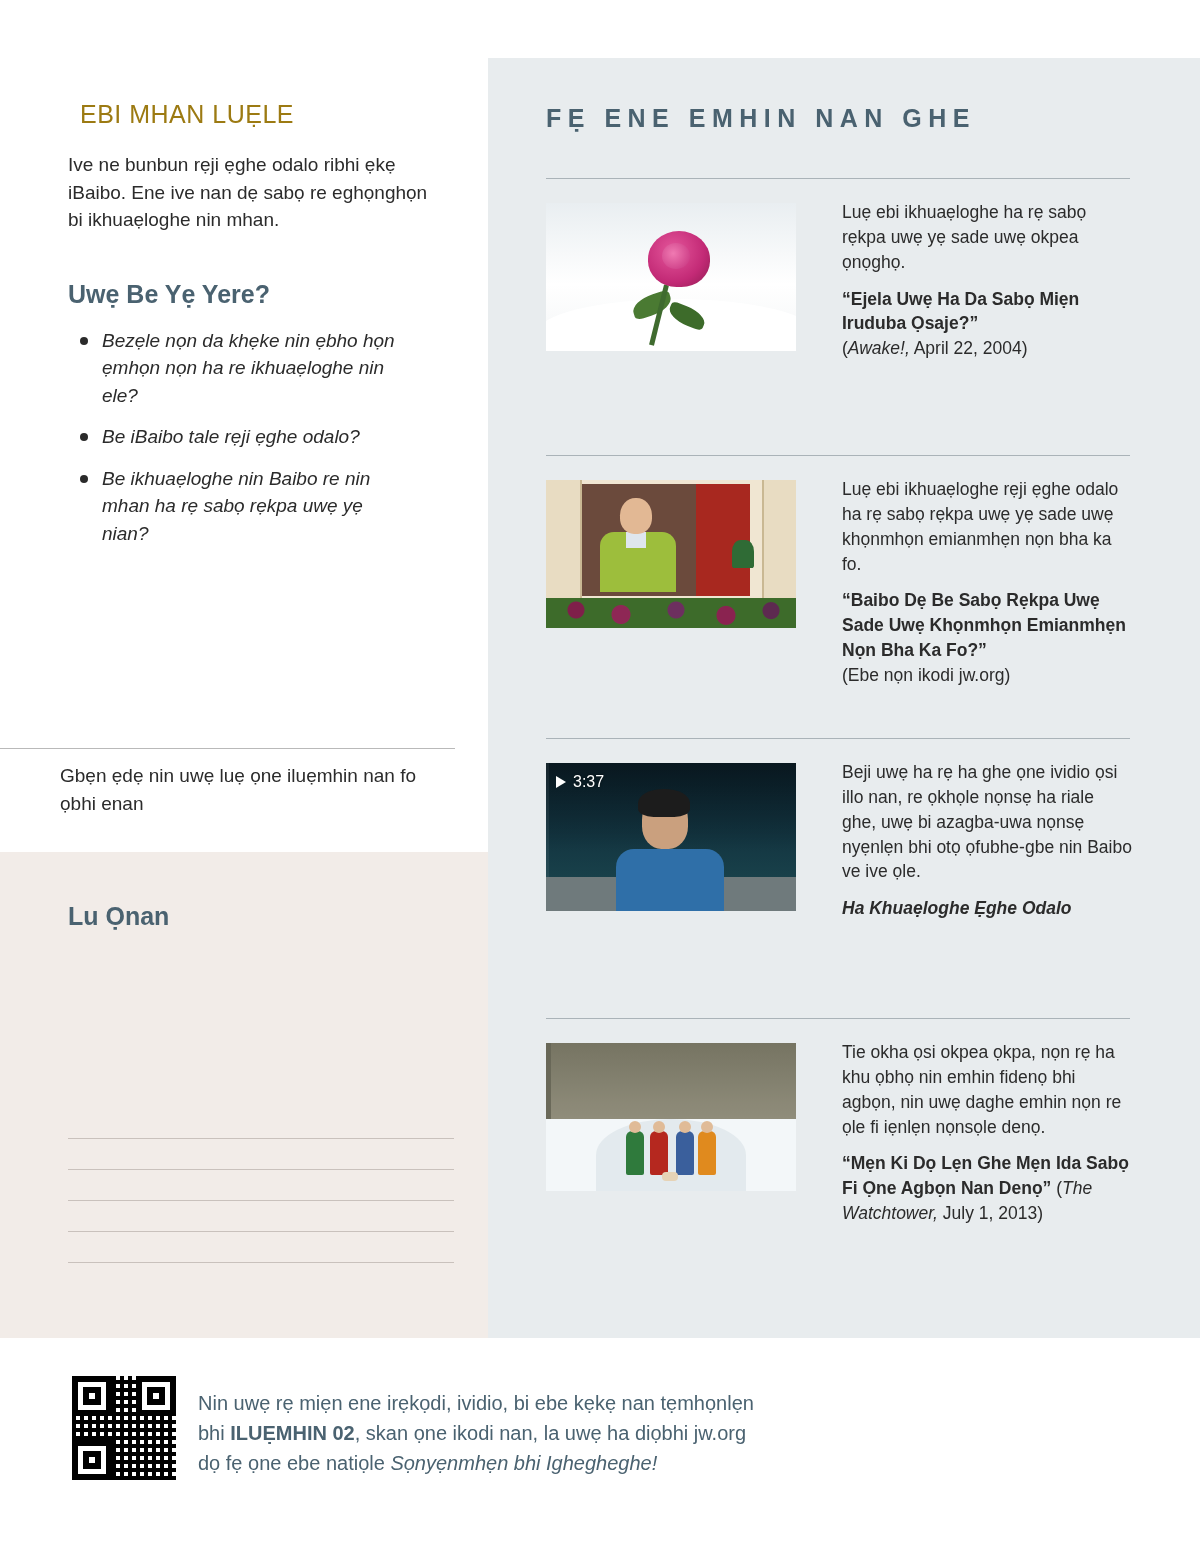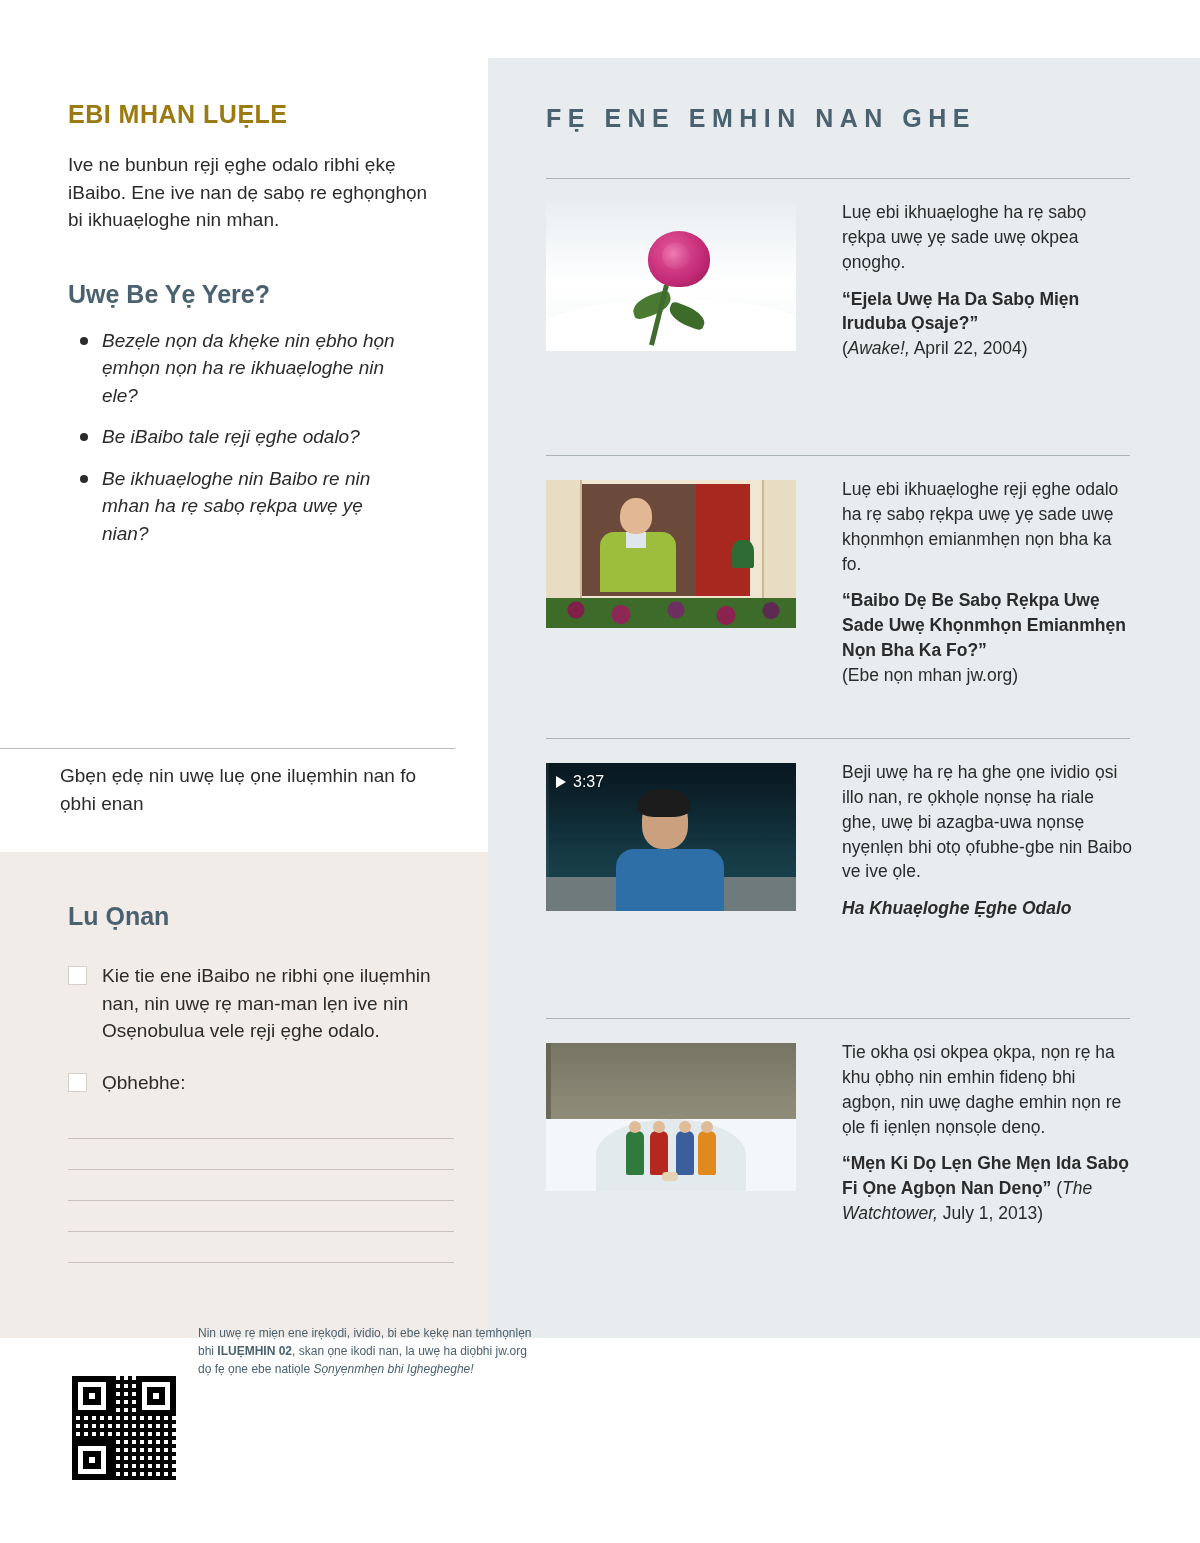--- a/index.html
+++ b/index.html
@@ -43,24 +43,24 @@
 
   
   .left-col {
     position: absolute;
     left: 68px;
     top: 100px;
     width: 380px;
   }
   .kicker {
     font-size: 25px;
-    font-weight: bold;
+    font-weight: normal;
     letter-spacing: 0.5px;
     color: #9c7a12;
-    margin: 0 0 22px 0;
+    margin: 0 0 22px 12px;
   }
   .intro {
     font-size: 19px;
     line-height: 1.45;
     color: #2b2b2b;
     margin: 0;
     width: 362px;
   }
   .sect-head {
     font-size: 25px;
@@ -341,23 +341,23 @@
   .qr-overlay:before { left:0; top:0; }
   .qr-overlay:after  { right:0; top:0; }
   .qr-bl {
     position:absolute; left:0; bottom:0; width:28px; height:28px;
     border:6px solid #000; background:#fff;
     box-shadow: inset 0 0 0 5px #fff, inset 0 0 0 11px #000;
   }
   .footer-text {
     position: absolute;
     left: 198px;
-    top: 1324px;
+    top: 1388px;
     width: 560px;
-    font-size: 12px;
+    font-size: 20px;
     line-height: 1.5;
     color: #4a6270;
   }
   .footer-text b { font-weight: bold; }
   .footer-text i { font-style: italic; }
 </style>
 </head>
 <body>
 
 <div class="page">
@@ -373,30 +373,20 @@
       <li>Be iBaibo tale rẹji ẹghe odalo?</li>
       <li>Be ikhuaẹloghe nin Baibo re nin mhan ha rẹ sabọ rẹkpa uwẹ yẹ nian?</li>
     </ul>
   </div>
 
   <div class="left-divider"></div>
   <div class="note">Gbẹn ẹdẹ nin uwẹ luẹ ọne iluẹmhin nan fo ọbhi enan</div>
 
   <div class="beige"></div>
   <div class="beige-head">Lu Ọnan</div>
-  <div class="check-list">
-    <div class="check-item">
-      <span class="check-box"></span>
-      <span>Kie tie ene iBaibo ne ribhi ọne iluẹmhin nan, nin uwẹ rẹ man-man lẹn ive nin Osẹnobulua vele rẹji ẹghe odalo.</span>
-    </div>
-    <div class="check-item">
-      <span class="check-box"></span>
-      <span>Ọbhebhe:</span>
-    </div>
-  </div>
   <div class="write-lines">
     <div class="ln"></div>
     <div class="ln"></div>
     <div class="ln"></div>
     <div class="ln"></div>
     <div class="ln"></div>
   </div>
 
   <div class="right-title">FẸ ENE EMHIN NAN GHE</div>
 
@@ -431,21 +421,21 @@
         <div class="man-head"></div>
         <div class="plant"></div>
         <div class="shutter"></div>
         <div class="shutter2"></div>
         <div class="flower-box"></div>
       </div>
     </div>
     <div class="row-text">
       <span>Luẹ ebi ikhuaẹloghe rẹji ẹghe odalo ha rẹ sabọ rẹkpa uwẹ yẹ sade uwẹ khọnmhọn emianmhẹn nọn bha ka fo.</span>
       <span class="pub-title">“Baibo Dẹ Be Sabọ Rẹkpa Uwẹ Sade Uwẹ Khọnmhọn Emianmhẹn Nọn Bha Ka Fo?”</span>
-      <span class="src">(Ebe nọn mhan jw.org)</span>
+      <span class="src">(Ebe nọn ikodi jw.org)</span>
     </div>
   </div>
 
   <div class="row" style="top:738px;">
     <div class="rule"></div>
     <div class="thumb">
       <div class="art vid-bg">
         <div class="vid-trees"></div>
         <div class="vid-ground"></div>
         <div class="vid-body"></div>

